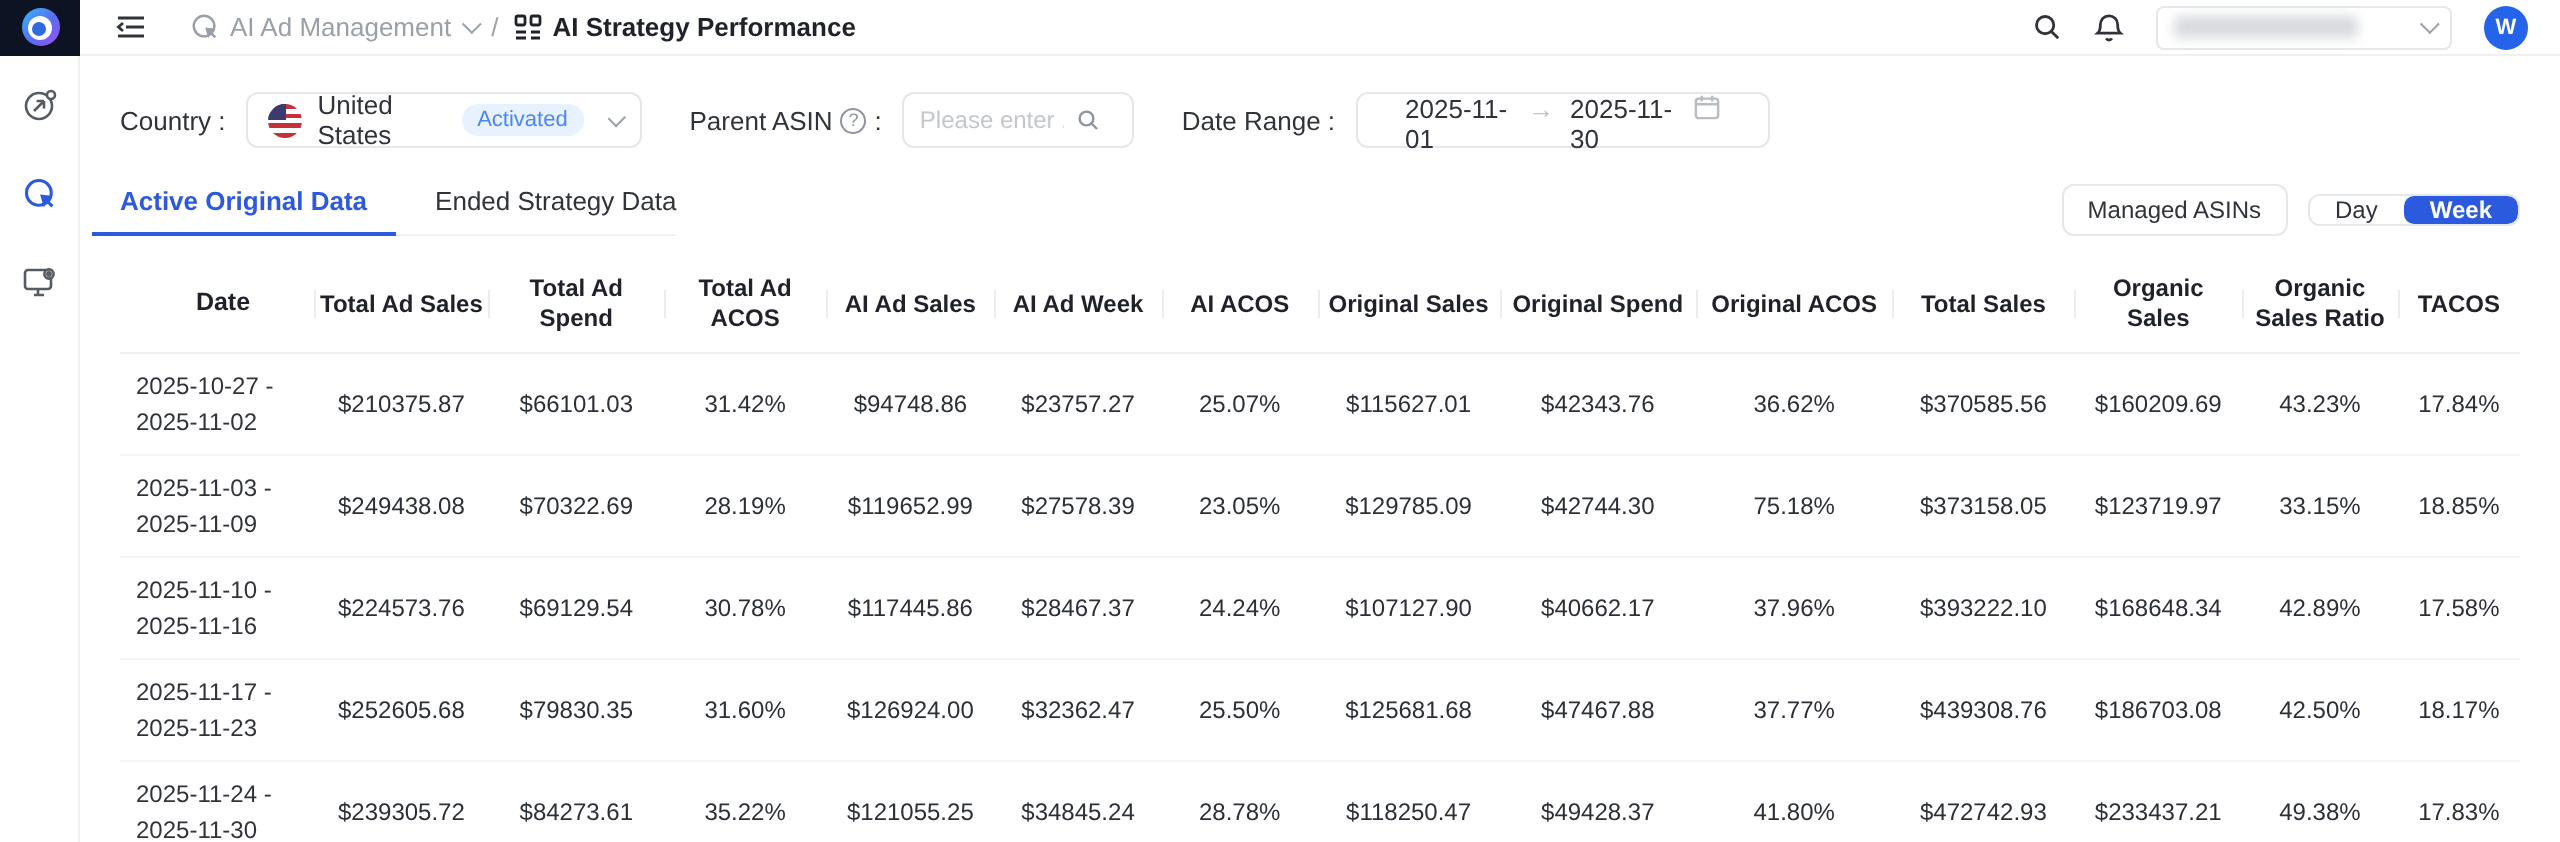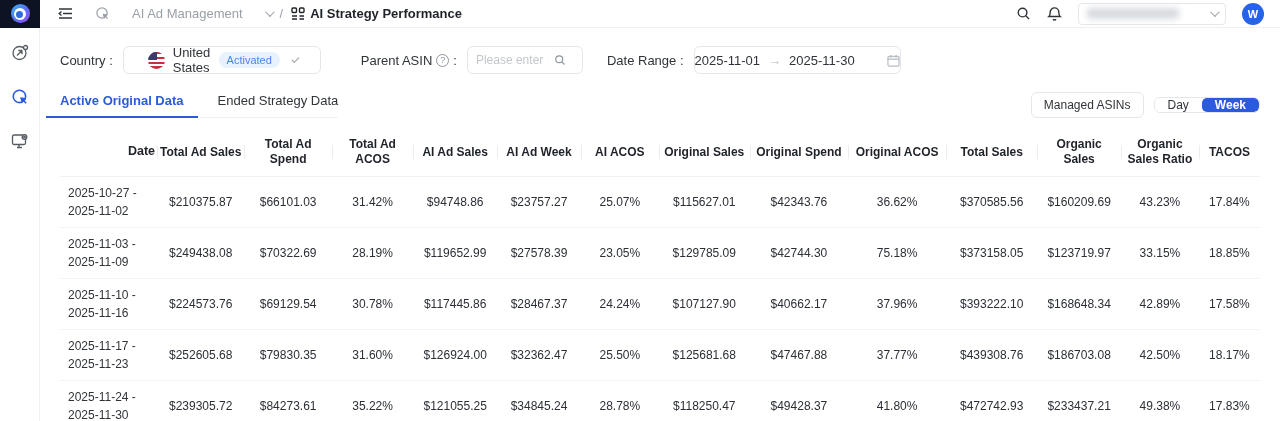--- a/index.html
+++ b/index.html
@@ -13,21 +13,21 @@
   .logo-block { width:40px; height:28px; background:#0d1322; display:flex;
                 align-items:center; justify-content:center; flex:0 0 40px; }
   .logo-ring { width:19px; height:19px; border-radius:50%;
                background:linear-gradient(135deg,#37b6f5 0%,#5a6cf3 55%,#a14df0 100%);
                display:flex; align-items:center; justify-content:center; }
   .logo-inner { width:12px; height:12px; border-radius:50%; background:#fff;
                 display:flex; align-items:center; justify-content:center; }
   .logo-dot { width:7px; height:7px; border-radius:50%; background:#2f6bdf; margin:2px 2px 0 0; }
   .collapse-btn { margin-left:18px; cursor:pointer; display:flex; align-items:center; }
   .crumbs { display:flex; align-items:center; gap:6px; margin-left:22px; font-size:13px; }
-  .crumb-muted { color:#9aa0a8; display:flex; align-items:center; gap:22px; }
+  .crumb-muted { color:#9aa0a8; display:flex; align-items:center; gap:5px; }
   .crumb-sep { color:#9aa0a8; margin:0 2px; }
   .crumb-current { color:#1f2329; font-weight:bold; display:flex; align-items:center; gap:5px; }
   .chev { width:7px; height:7px; border-right:1.5px solid #9aa0a8; border-bottom:1.5px solid #9aa0a8;
           transform:rotate(45deg) translateY(-2px); display:inline-block; }
   .topbar-right { margin-left:auto; display:flex; align-items:center; gap:16px; padding-right:16px; }
   .icon-btn { cursor:pointer; display:flex; align-items:center; }
   .account-select { width:148px; height:22px; border:1px solid #e4e7eb; border-radius:4px;
                     display:flex; align-items:center; padding:0 8px; cursor:pointer; }
   .blur-blob { width:92px; height:11px; border-radius:3px; background:#d7dade; filter:blur(3px); }
   .account-select .chev { margin-left:auto; }
@@ -39,35 +39,35 @@
              border-right:1px solid #eef0f2; display:flex; flex-direction:column;
              align-items:center; padding-top:16px; gap:26px; }
   .side-icon { cursor:pointer; display:flex; }
 
   
   .main { position:absolute; top:28px; left:40px; right:0; bottom:0; padding:18px 20px 0 20px; }
 
   .filter-row { display:flex; align-items:center; gap:10px; font-size:13px; color:#30343a; }
   .filter-label { white-space:nowrap; display:flex; align-items:center; gap:4px; }
   .select-box { height:28px; border:1px solid #e4e7eb; border-radius:6px; background:#fff;
-                display:flex; align-items:center; padding:0 24px; cursor:pointer; }
+                display:flex; align-items:center; padding:0 10px; cursor:pointer; }
   .country-select { width:198px; gap:8px; }
   .flag { width:17px; height:17px; border-radius:50%; position:relative; overflow:hidden; flex:0 0 17px;
           background:repeating-linear-gradient(180deg,#c4303c 0 2.4px,#fff 2.4px 4.8px); }
   .flag::after { content:""; position:absolute; top:0; left:0; width:9px; height:8px; background:#3c3b6e; }
   .badge { font-size:11px; border-radius:10px; padding:2px 8px; margin-left:auto; }
   .asin-input { width:116px; height:28px; border:1px solid #e4e7eb; border-radius:6px;
                 display:flex; align-items:center; padding:0 8px; gap:6px; }
   .asin-input input { border:none; outline:none; width:72px; font-size:12px;
                       font-family:"Liberation Sans",sans-serif; }
   .asin-input input::placeholder { color:#c3c7cc; }
   .qmark { width:13px; height:13px; border:1px solid #8f959e; border-radius:50%; font-size:9px;
            color:#8f959e; display:inline-flex; align-items:center; justify-content:center; }
   .daterange { width:207px; height:28px; border:1px solid #e4e7eb; border-radius:6px;
-               display:flex; align-items:center; padding:0 0; gap:8px; font-size:13px; cursor:pointer; }
+               display:flex; padding:0 24px; gap:8px; font-size:13px; cursor:pointer; }
   .daterange .arrow { color:#b7bcc2; }
   .daterange .cal { margin-left:auto; display:flex; }
 
   
   .tabs-row { display:flex; align-items:center; margin-top:18px; }
   .tabs { display:flex; gap:34px; font-size:13px; border-bottom:1px solid #f0f1f3; padding-bottom:9px; }
   .tab { cursor:pointer; color:#30343a; position:relative; }
   .tab.active { color:var(--accent); font-weight:bold; }
   .tab.active::after { content:""; position:absolute; left:-14px; right:-14px; bottom:-10px;
                        height:2px; background:var(--accent); }
@@ -77,21 +77,21 @@
   .segmented { display:flex; border:1px solid #e4e7eb; border-radius:6px; overflow:hidden; height:16px; }
   .seg { font-size:12px; padding:0 13px; display:flex; align-items:center; cursor:pointer;
          background:#fff; color:#30343a; }
   .seg.active { background:var(--accent); color:#fff; font-weight:bold; border-radius:5px; }
 
   
   table { width:100%; border-collapse:separate; border-spacing:0; table-layout:fixed;
           margin-top:10px; font-size:12px; }
   thead th { font-weight:bold; color:#1f2329; padding:9px 2px; text-align:center; line-height:1.25;
              border-bottom:1px solid #f0f1f3; }
-  thead th:first-child { text-align:right; padding-left:8px; font-size:12.5px; }
+  thead th:first-child { text-align:center; padding-left:8px; font-size:12.5px; }
   thead th:not(:first-child) { background-image:linear-gradient(#ededed,#ededed);
              background-size:1px 14px; background-position:left center; background-repeat:no-repeat; }
   tbody td { padding:7px 2px; text-align:center; color:#2b2f36; border-bottom:1px solid #f2f3f5;
              line-height:1.5; }
   tbody td:first-child { text-align:left; padding-left:8px; color:#30343a; }
 </style>
 </head>
 <body>
 
 <div class="app">
@@ -177,21 +177,21 @@
 
     <div class="filter-row">
       <span class="filter-label">Country :</span>
       <div class="select-box country-select">
         <span class="flag"></span>
         <span>United States</span>
         <span class="badge" style="background: rgb(232, 241, 254); color: rgb(74, 134, 247);">Activated</span>
         <span class="chev" style="margin-left:4px;"></span>
       </div>
 
-      <span class="filter-label" style="margin-left:30px;">
+      <span class="filter-label" style="margin-left:14px;">
         <span>Parent ASIN</span>
         <span class="qmark">?</span>
           <span>:</span>
       </span>
       <div class="asin-input">
         <input placeholder="Please enter ..." style="">
         <svg width="12" height="12" viewBox="0 0 16 16" fill="none" stroke="#8f959e" stroke-width="1.6">
           <circle cx="7" cy="7" r="4.6"></circle>
             <path d="M10.5 10.5 14 14"></path>
         </svg>

